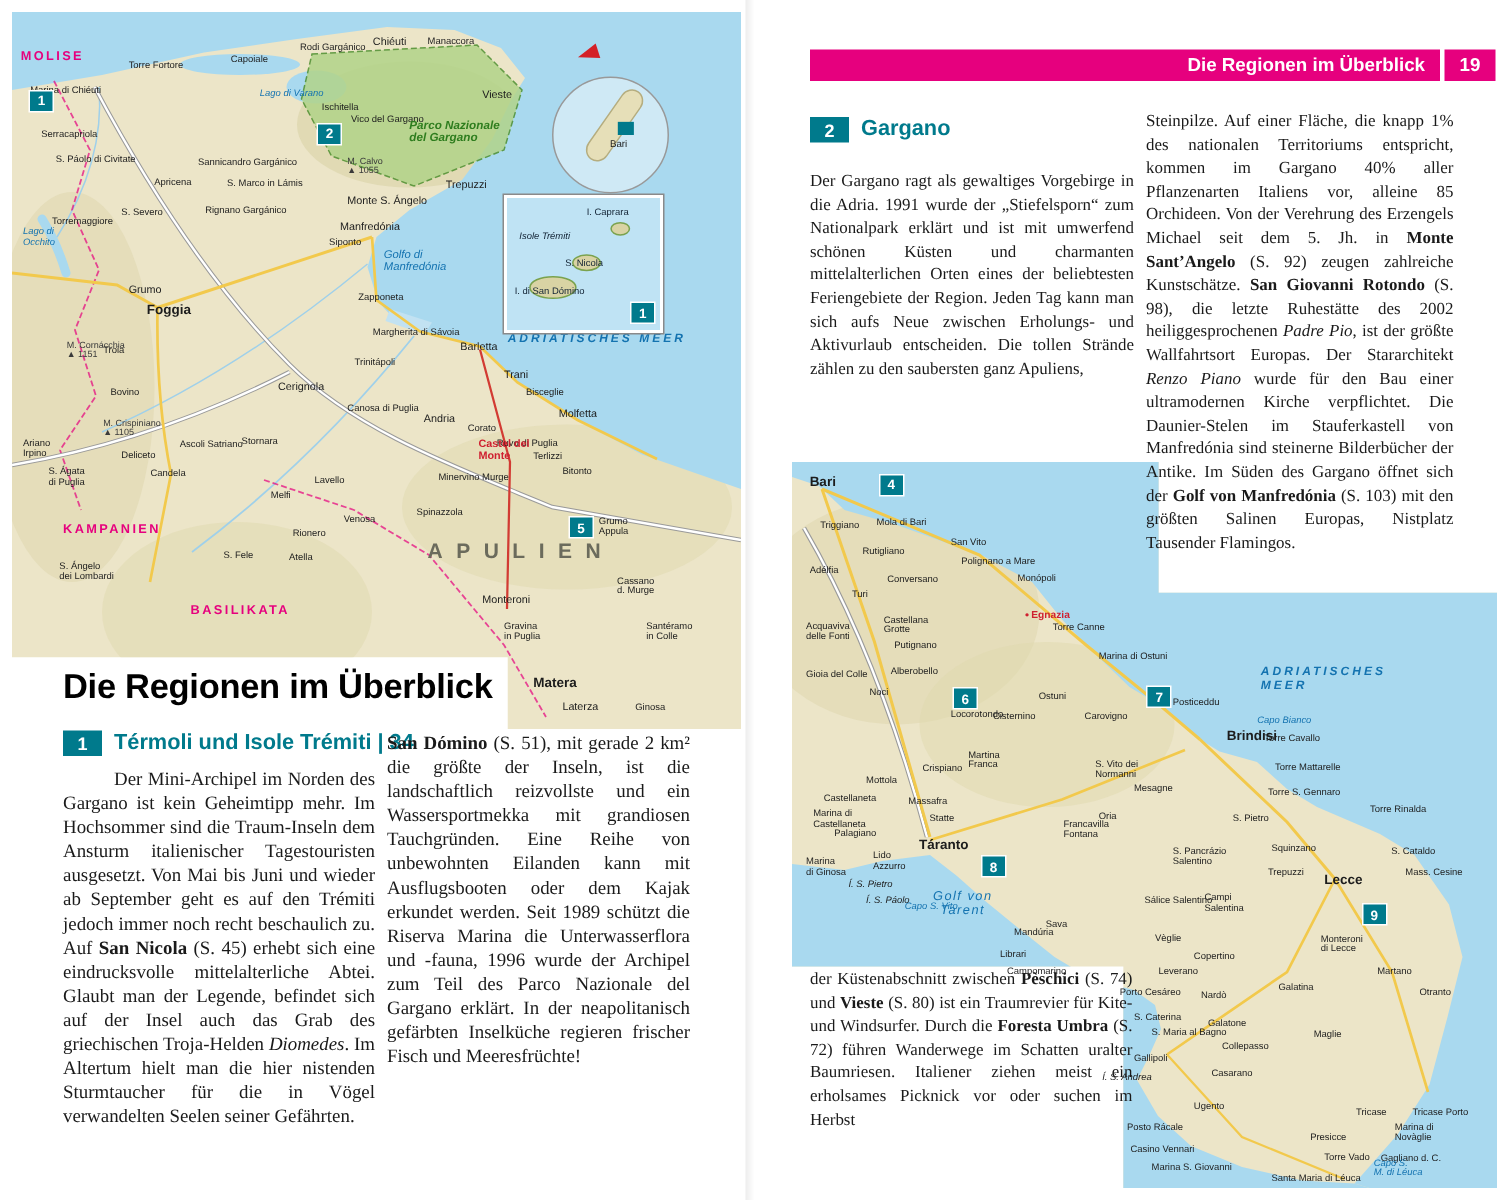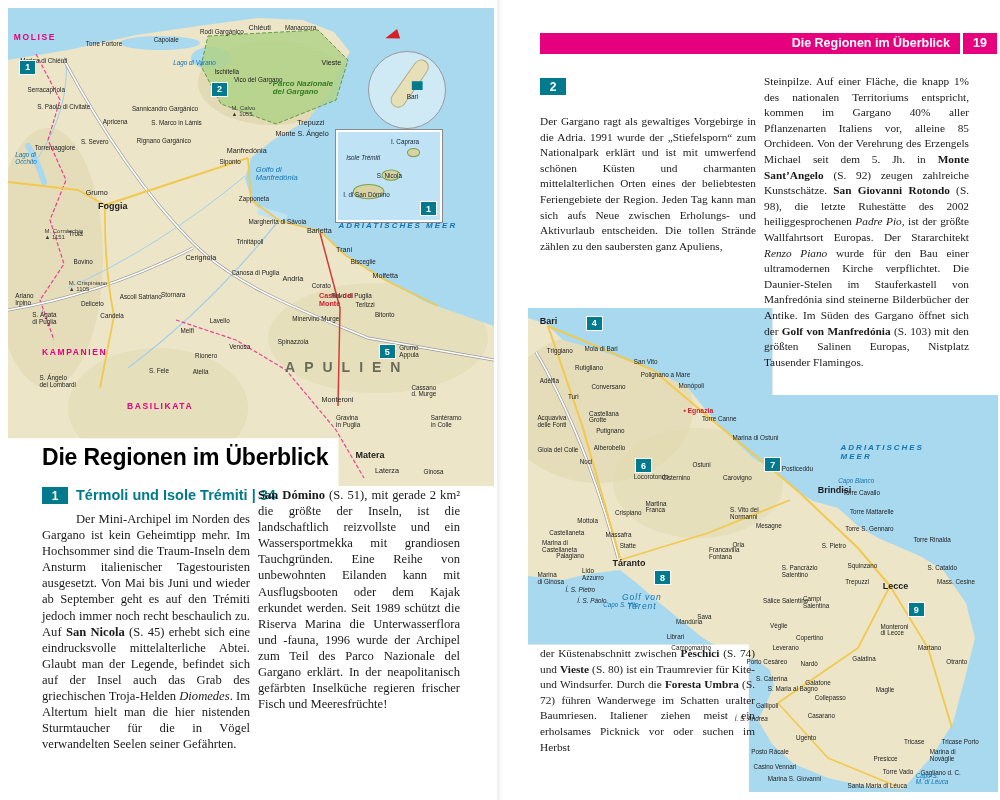--- a/index.html
+++ b/index.html
@@ -112,21 +112,21 @@
         <span class="lbl sm" style="left: 46.5%; top: 14.4%;">Vico del Gargano</span>
         <span class="lbl sm" style="left: 4%; top: 16.6%;">Serracapriola</span>
         <span class="lbl sm" style="left: 6%; top: 20%;">S. Páolo di Civitate</span>
         <span class="lbl sm" style="left: 19.5%; top: 23.2%;">Apricena</span>
         <span class="lbl sm" style="left: 25.5%; top: 20.4%;">Sannicandro Gargánico</span>
         <span class="lbl sm" style="left: 29.5%; top: 23.4%;">S. Marco in Lámis</span>
         <span class="lbl peak" style="left: 46%; top: 20.2%;">M. Calvo
 ▲ 1055</span>
         <span class="lbl park" style="left: 54.5%; top: 15%;">Parco Nazionale
 del Gargano</span>
-        <span class="lbl" style="left: 46%; top: 25.6%; margin-left: 44px;">Monte S. Ángelo</span>
+        <span class="lbl" style="left: 46%; top: 25.6%;">Monte S. Ángelo</span>
         <span class="lbl" style="left: 59.5%; top: 23.2%;">Trepuzzi</span>
         <span class="lbl" style="left: 45%; top: 29%;">Manfredónia</span>
         <span class="lbl sm" style="left: 43.5%; top: 31.6%;">Siponto</span>
         <span class="lbl water" style="left: 51%; top: 33%;">Golfo di
 Manfredónia</span>
         <span class="lbl sm" style="left: 5.5%; top: 28.6%;">Torremaggiore</span>
         <span class="lbl sm" style="left: 15%; top: 27.4%;">S. Severo</span>
         <span class="lbl sm" style="left: 26.5%; top: 27.2%;">Rignano Gargánico</span>
         <span class="lbl water-sm" style="left: 1.5%; top: 30.2%;">Lago di
 Occhito</span>
@@ -233,20 +233,21 @@
 
 <div class="page" style="left:500px;width:500px;">
 </div>
 
 <div class="hdr-bar">Die Regionen im Überblick</div>
 <div class="hdr-page">19</div>
 
 <div class="sec-head" style="left:540px;top:78px;">
   <span class="sec-badge">2</span>
   <span class="sec-title">
+    <span style="display:block;">Gargano</span>
   </span>
 </div>
 
 <p class="body body-r" style="left:540px;top:114px;width:216px;">Der Gargano ragt als gewaltiges Vorgebirge in die Adria. 1991 wurde der „Stiefelsporn“ zum Nationalpark erklärt und ist mit umwerfend schönen Küsten und charmanten mittelalterlichen Orten eines der beliebtesten Feriengebiete der Region. Jeden Tag kann man sich aufs Neue zwischen Erholungs- und Aktivurlaub entscheiden. Die tollen Strände zählen zu den saubersten ganz Apuliens,</p>
 <p class="body body-r" style="left:764px;top:74px;width:205px;">Steinpilze. Auf einer Fläche, die knapp 1% des nationalen Territoriums entspricht, kommen im Gargano 40% aller Pflanzenarten Italiens vor, alleine 85 Orchideen. Von der Verehrung des Erzengels Michael seit dem 5. Jh. in <b>Monte Sant’Angelo</b> (S. 92) zeugen zahlreiche Kunstschätze. <b>San Giovanni Rotondo</b> (S. 98), die letzte Ruhestätte des 2002 heiliggesprochenen <i>Padre Pio</i>, ist der größte Wallfahrtsort Europas. Der Stararchitekt <i>Renzo Piano</i> wurde für den Bau einer ultramodernen Kirche verpflichtet. Die Daunier-Stelen im Stauferkastell von Manfredónia sind steinerne Bilderbücher der Antike. Im Süden des Gargano öffnet sich der <b>Golf von Manfredónia</b> (S. 103) mit den größten Salinen Europas, Nistplatz Tausender Flamingos.</p>
 <p class="body body-r" style="left:540px;top:646px;width:215px;">der Küstenabschnitt zwischen <b>Pèschici</b> (S. 74) und <b>Vieste</b> (S. 80) ist ein Traumrevier für Kite- und Windsurfer. Durch die <b>Foresta Umbra</b> (S. 72) führen Wanderwege im Schatten uralter Baumriesen. Italiener ziehen meist ein erholsames Picknick vor oder suchen im Herbst</p>
 
 <div class="map" style="left:528px;top:308px;width:470px;height:484px;">
   <svg viewBox="0 0 470 484" preserveAspectRatio="none" style="clip-path:polygon(0 0,52% 0,52% 18%,100% 18%,100% 100%,47% 100%,47% 69.5%,0 69.5%);">
     <rect width="470" height="484" fill="#ece5c8"></rect>

